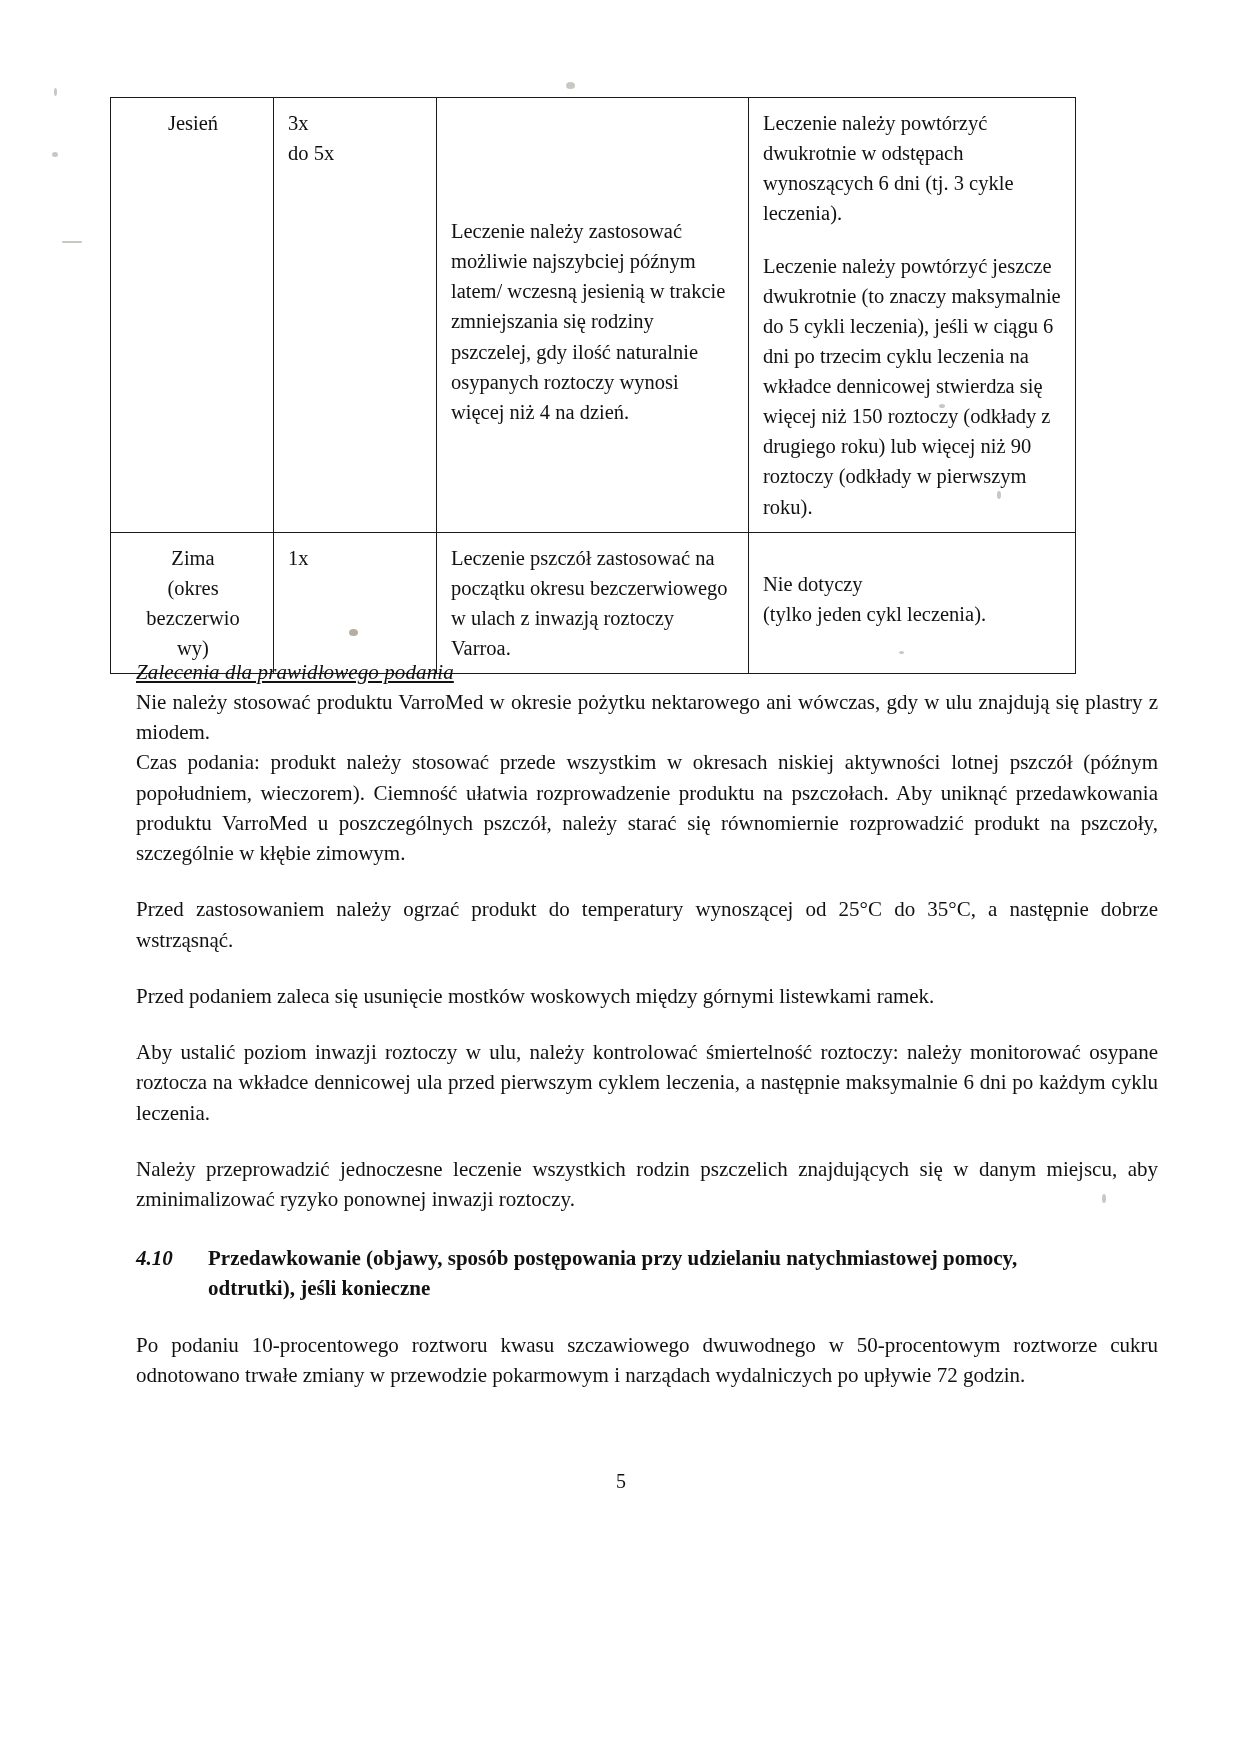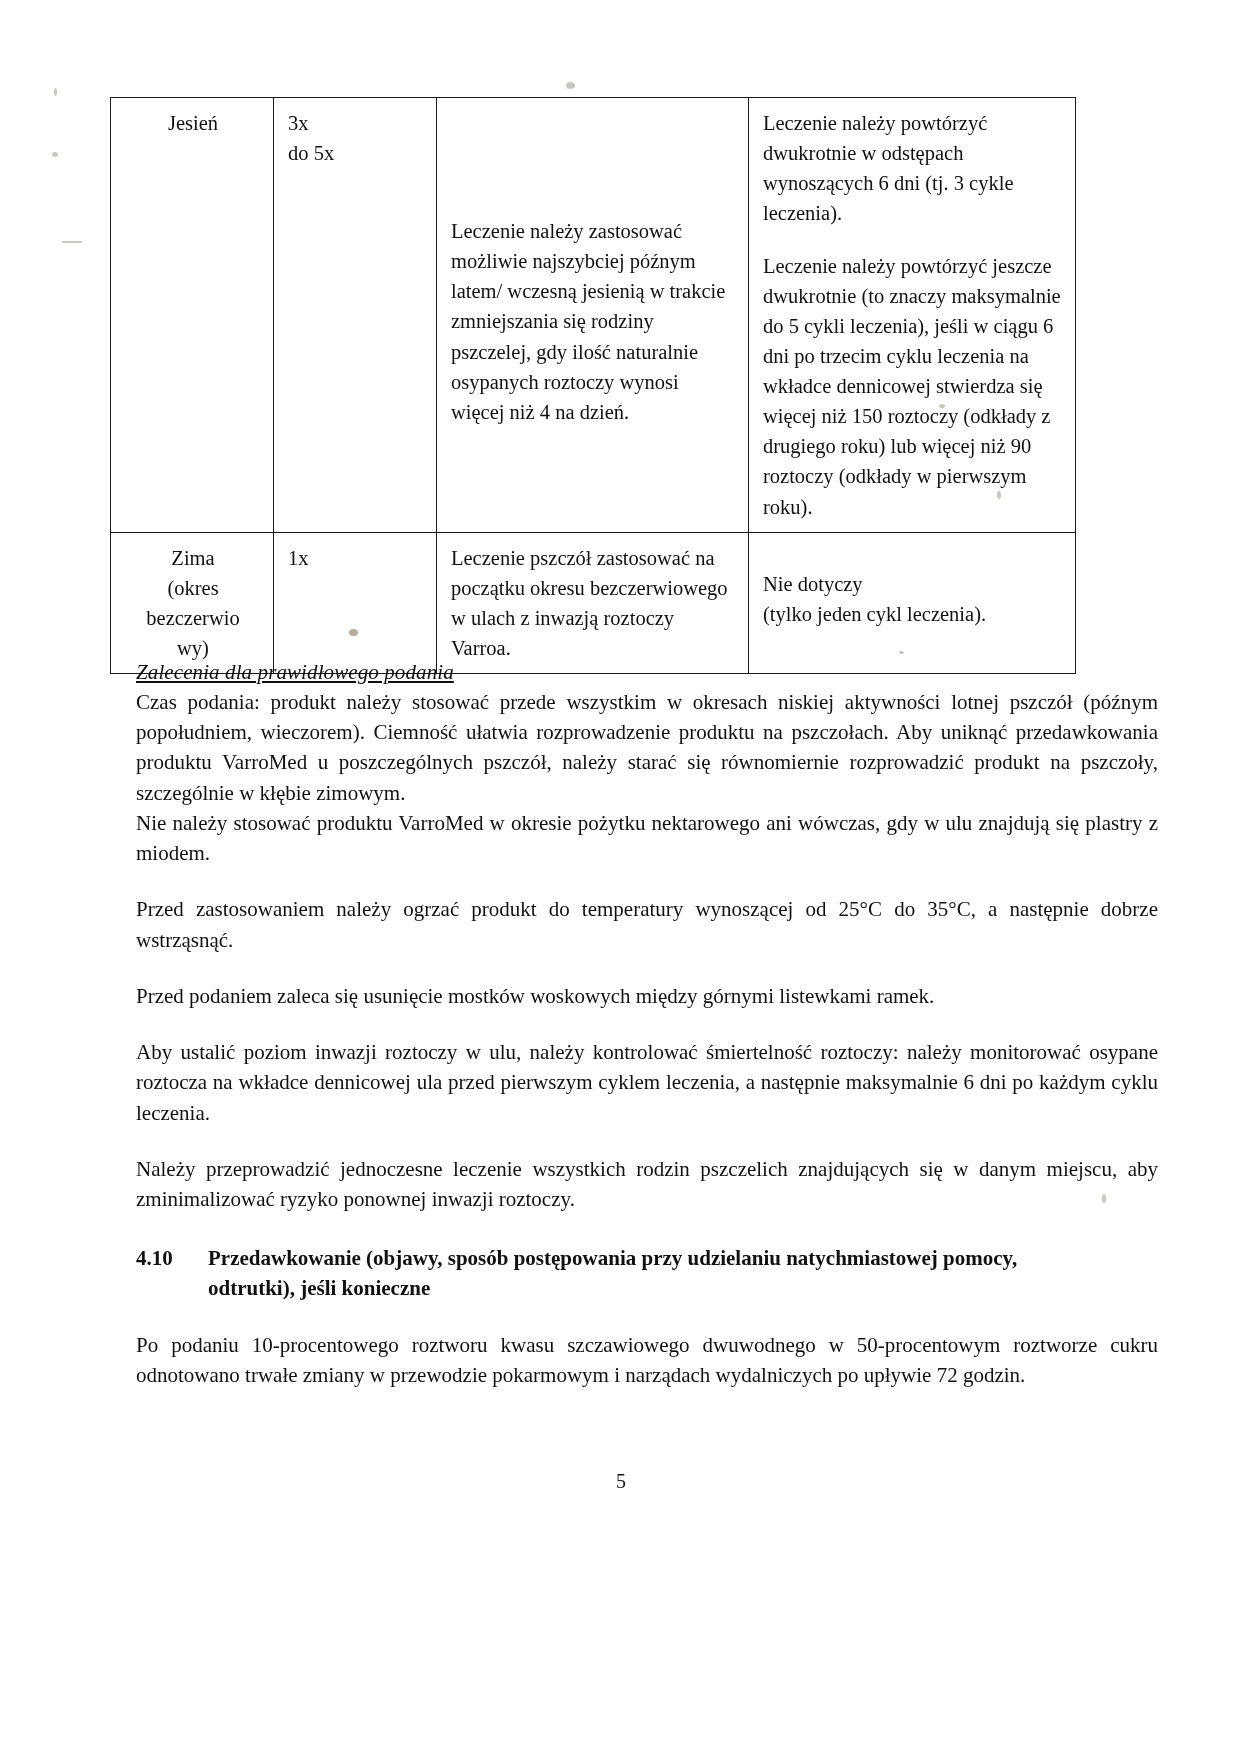--- a/index.html
+++ b/index.html
@@ -100,20 +100,21 @@
   .h410 {
     display: flex;
     margin-top: 30px;
     font-weight: bold;
     font-size: 21px;
     line-height: 1.42;
   }
   .h410 .num {
     width: 72px;
     flex: 0 0 72px;
+    font-style: italic;
   }
   .h410 .txt2 {
     flex: 1 1 auto;
   }
 
   .pagenum {
     position: absolute;
     left: 0;
     right: 0;
     top: 1470px;
@@ -175,22 +176,22 @@
           </td>
         </tr>
       </tbody>
     </table>
   </div>
 
   <div class="body">
 
     <div class="sec-title">Zalecenia dla prawidłowego podania</div>
 
+    <p class="txt">Nie należy stosować produktu VarroMed w okresie pożytku nektarowego ani wówczas, gdy w ulu znajdują się plastry z miodem.</p>
     <p class="txt">Czas podania: produkt należy stosować przede wszystkim w okresach niskiej aktywności lotnej pszczół (późnym popołudniem, wieczorem). Ciemność ułatwia rozprowadzenie produktu na pszczołach. Aby uniknąć przedawkowania produktu VarroMed u poszczególnych pszczół, należy starać się równomiernie rozprowadzić produkt na pszczoły, szczególnie w kłębie zimowym.</p>
-    <p class="txt">Nie należy stosować produktu VarroMed w okresie pożytku nektarowego ani wówczas, gdy w ulu znajdują się plastry z miodem.</p>
     <p class="txt spaced">Przed zastosowaniem należy ogrzać produkt do temperatury wynoszącej od 25°C do 35°C, a następnie dobrze wstrząsnąć.</p>
     <p class="txt spaced">Przed podaniem zaleca się usunięcie mostków woskowych między górnymi listewkami ramek.</p>
     <p class="txt spaced">Aby ustalić poziom inwazji roztoczy w ulu, należy kontrolować śmiertelność roztoczy: należy monitorować osypane roztocza na wkładce dennicowej ula przed pierwszym cyklem leczenia, a następnie maksymalnie 6 dni po każdym cyklu leczenia.</p>
     <p class="txt spaced">Należy przeprowadzić jednoczesne leczenie wszystkich rodzin pszczelich znajdujących się w danym miejscu, aby zminimalizować ryzyko ponownej inwazji roztoczy.</p>
 
     <div class="h410">
       <div class="num">4.10</div>
       <div class="txt2">
         <span>Przedawkowanie (objawy, sposób postępowania przy udzielaniu natychmiastowej pomocy,</span><br>
         <span>odtrutki), jeśli konieczne</span>

